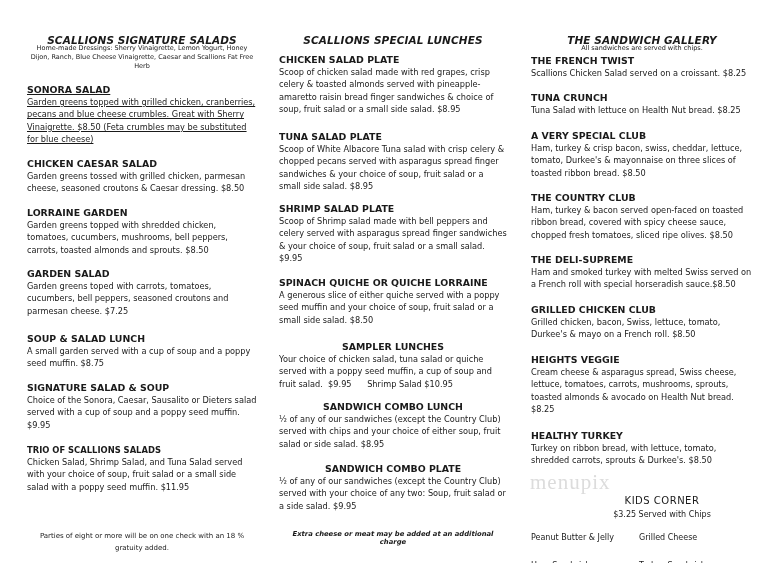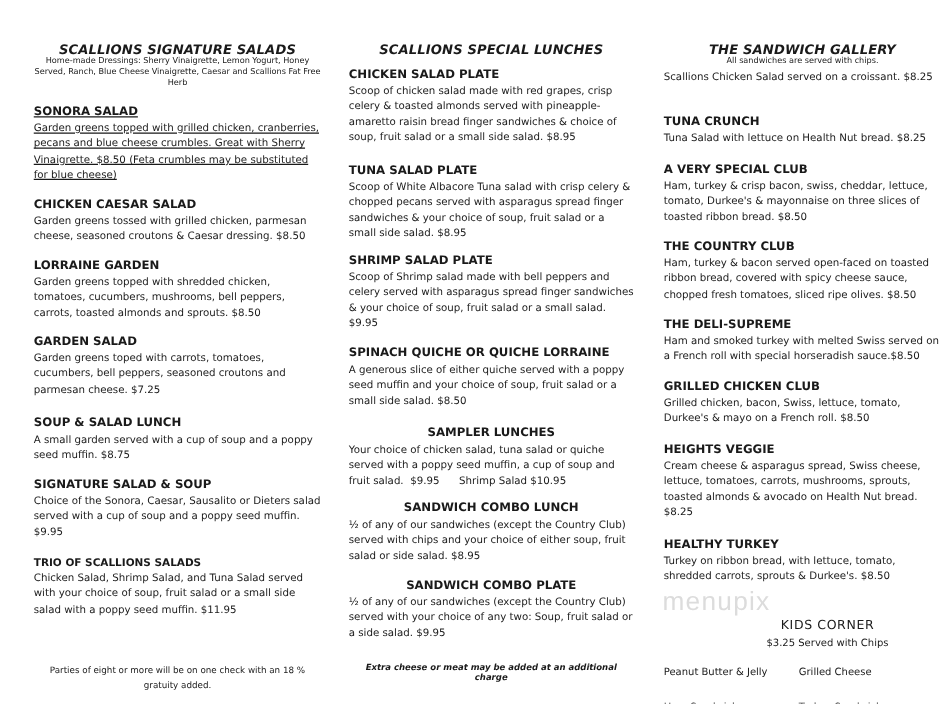--- a/index.html
+++ b/index.html
@@ -13,33 +13,33 @@
                margin: 4px; position: absolute; left: 0; right: 0; letter-spacing: 0.1px; }
   .subnote { font-size: 6.5px; text-align: center; line-height: 9px; position: absolute; left: 0; right: 0; }
   .item { position: absolute; left: 0; right: 0; }
   .item-name { font-weight: bold; font-size: 9.4px; line-height: 12px; margin: 0; }
   .item-name.small { font-size: 8.4px; }
   .item-name.center { text-align: center; }
   .item-desc { font-size: 8.2px; line-height: 12.3px; margin: 0; }
   .footer-note { font-size: 7px; text-align: center; line-height: 12px; position: absolute; left: 0; right: 0; }
   .extra-note { font-size: 6.8px; font-style: italic; font-weight: bold; text-align: center; position: absolute; left: 0; right: 0; }
   .watermark { position: absolute; left: 530px; top: 470px; font-size: 21px; color: #dcdcdc;
-               font-family: Liberation Sans, sans-serif; letter-spacing: 1px; font-weight: 300; }
+               font-family: Liberation Serif, serif; letter-spacing: 1px; font-weight: 300; }
   .kids-title { position: absolute; left: 0; right: 0; text-align: center; font-size: 10px; font-weight: normal;
                 letter-spacing: 0.5px; top: 495px; padding-left: 40px; }
   .kids-sub { position: absolute; left: 0; right: 0; text-align: center; font-size: 8px; top: 510px; padding-left: 40px; }
   .kids-grid { position: absolute; left: 0; top: 532px; width: 222px; display: grid;
                grid-template-columns: 108px 110px; row-gap: 16px; font-size: 8px; line-height: 12px; }
 </style>
 </head>
 <body>
 
 <div class="col col-left">
   <h2 class="col-title" style="top:30px;">SCALLIONS SIGNATURE SALADS</h2>
-  <div class="subnote" style="top:44px;">Home-made Dressings: Sherry Vinaigrette, Lemon Yogurt, Honey Served, Ranch, Blue Cheese Vinaigrette, Caesar and Scallions Fat Free Herb</div>
+  <div class="subnote" style="top:44px;">Home-made Dressings: Sherry Vinaigrette, Lemon Yogurt, Honey Dijon, Ranch, Blue Cheese Vinaigrette, Caesar and Scallions Fat Free Herb</div>
 
   <div class="item" style="top:84px;text-decoration:underline;">
     <p class="item-name">SONORA SALAD</p>
     <p class="item-desc">Garden greens topped with grilled chicken, cranberries, pecans and blue cheese crumbles. Great with Sherry Vinaigrette.  $8.50 (Feta crumbles may be substituted for blue cheese)</p>
   </div>
   <div class="item" style="top:158px;">
     <p class="item-name">CHICKEN CAESAR SALAD</p>
     <p class="item-desc">Garden greens tossed with grilled chicken, parmesan cheese, seasoned croutons &amp; Caesar dressing. $8.50</p>
   </div>
   <div class="item" style="top:207px;">
@@ -97,20 +97,21 @@
     <p class="item-desc">½ of any of our sandwiches (except the Country Club) served with your choice of any two:  Soup, fruit salad or a side salad.  $9.95</p>
   </div>
   <div class="extra-note" style="top:530px;">Extra cheese or meat may be added at an additional charge</div>
 </div>
 
 <div class="col col-right">
   <h2 class="col-title" style="top:30px;">THE SANDWICH GALLERY</h2>
   <div class="subnote" style="top:44px;">All sandwiches are served with chips.</div>
 
   <div class="item" style="top:55px;">
+    <p class="item-name">THE FRENCH TWIST</p>
     <p class="item-desc">Scallions Chicken Salad served on a croissant.  $8.25</p>
   </div>
   <div class="item" style="top:92px;">
     <p class="item-name">TUNA CRUNCH</p>
     <p class="item-desc">Tuna Salad with lettuce on Health Nut bread.  $8.25</p>
   </div>
   <div class="item" style="top:130px;">
     <p class="item-name">A VERY SPECIAL CLUB</p>
     <p class="item-desc">Ham, turkey &amp; crisp bacon, swiss, cheddar, lettuce, tomato, Durkee's &amp; mayonnaise on three slices of toasted ribbon bread.  $8.50</p>
   </div>

